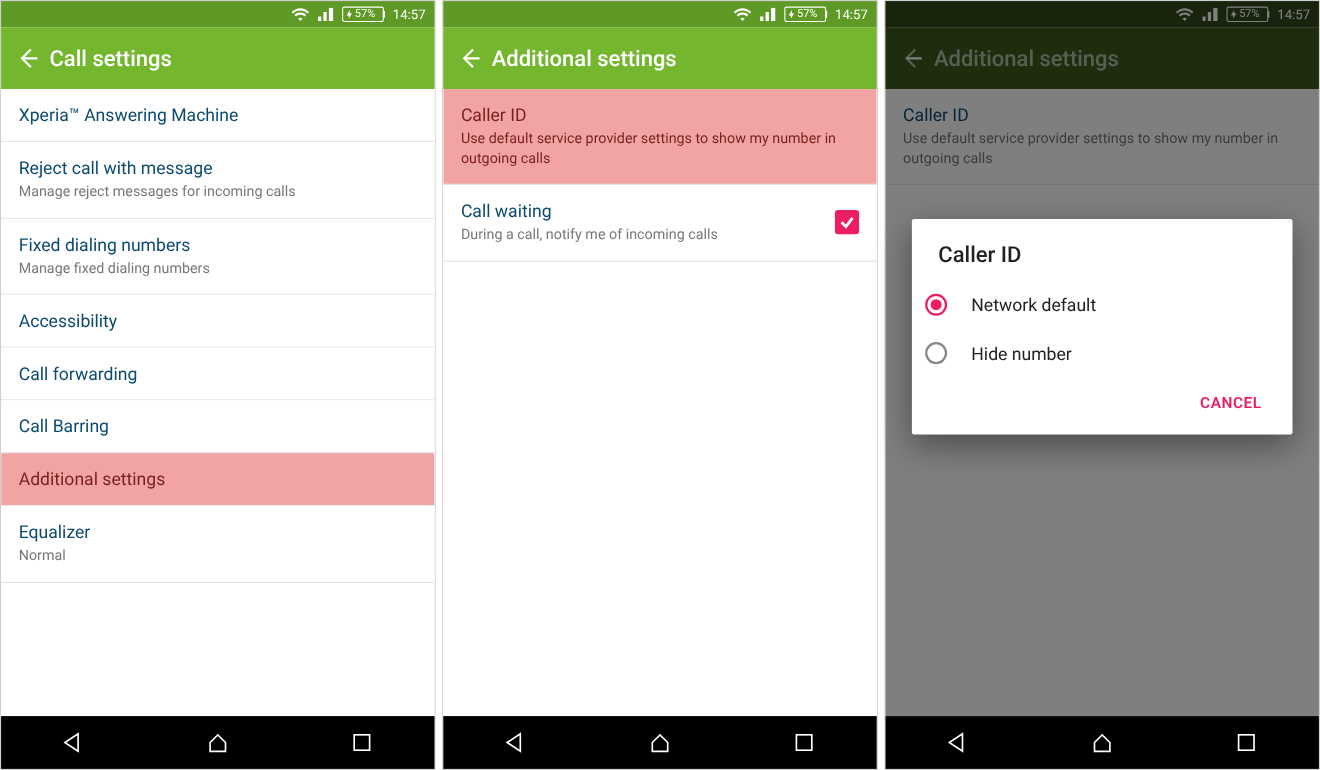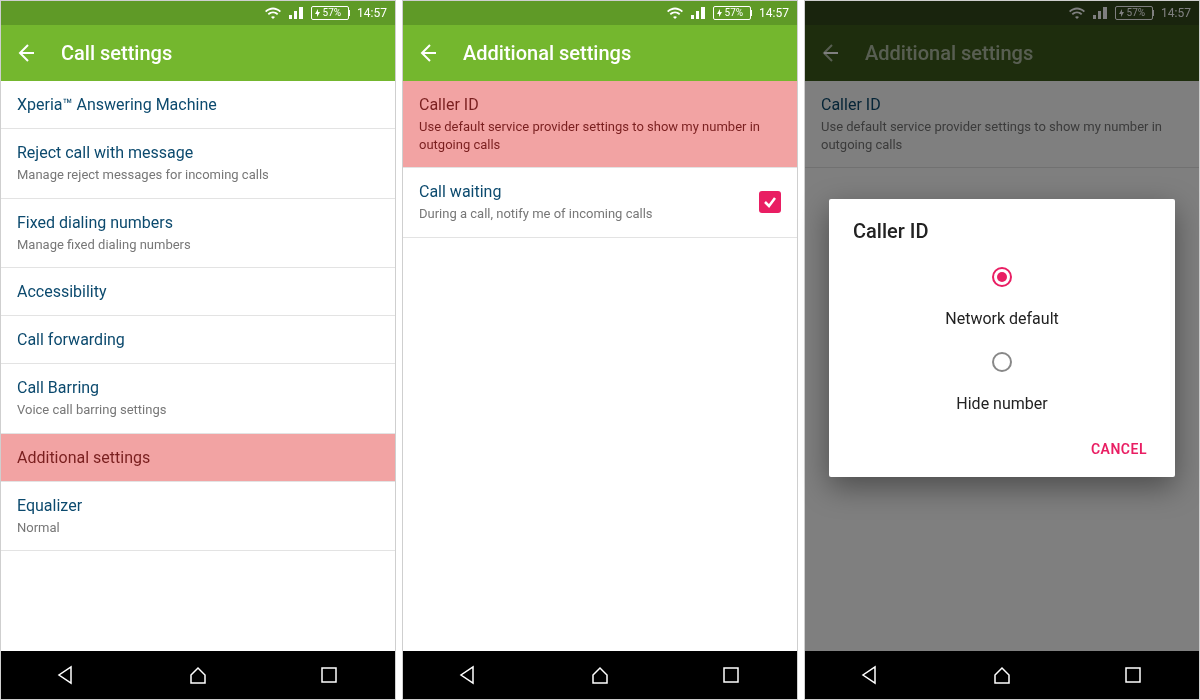--- a/index.html
+++ b/index.html
@@ -51,21 +51,21 @@
     position:relative; right:-5px;
   }
   
   .appbar {
     height: 56px;
     background: #74b72e;
     color: #fff;
     display: flex;
     align-items: center;
     padding: 0 12px;
-    gap: 24px;
+    gap: 8px;
   }
   .appbar .back { width:24px; height:24px; display:flex; align-items:center; justify-content:center; cursor:pointer;}
   .appbar-title { font-size: 20px; font-weight: 500; }
   
   .content {
     flex: 1 1 auto;
     background: #fff;
     overflow-y: auto;
   }
   .row {
@@ -114,21 +114,20 @@
     box-shadow:0 10px 30px rgba(0,0,0,.4);
     padding-bottom:8px;
   }
   .dialog-title {
     font-size:20px; color:#222; padding:20px 24px 12px 24px; font-weight:500;
   }
   .radio-row {
     display:flex; align-items:center; gap:22px;
     padding:12px 12px;
     cursor:pointer;
-    flex-direction:column;
   }
   .radio {
     width:20px;height:20px;border:2px solid #888;border-radius:50%;
     display:flex;align-items:center;justify-content:center;
   }
   .radio.selected { border-color:#e91e63; }
   .radio.selected::after{
     content:"";width:10px;height:10px;border-radius:50%;background:#e91e63;
   }
   .radio-label { font-size:16px; color:#222; }
@@ -191,21 +190,20 @@
       <div class="sub">Manage fixed dialing numbers</div>
     </div>
     <div class="row">
       <div class="title">Accessibility</div>
     </div>
     <div class="row">
       <div class="title">Call forwarding</div>
     </div>
     <div class="row">
       <div class="title">Call Barring</div>
-      <div class="sub">Voice call barring settings</div>
     </div>
     <div class="row highlight">
       <div class="title">Additional settings</div>
     </div>
     <div class="row">
       <div class="title">Equalizer</div>
       <div class="sub">Normal</div>
     </div>
   </div>
 

